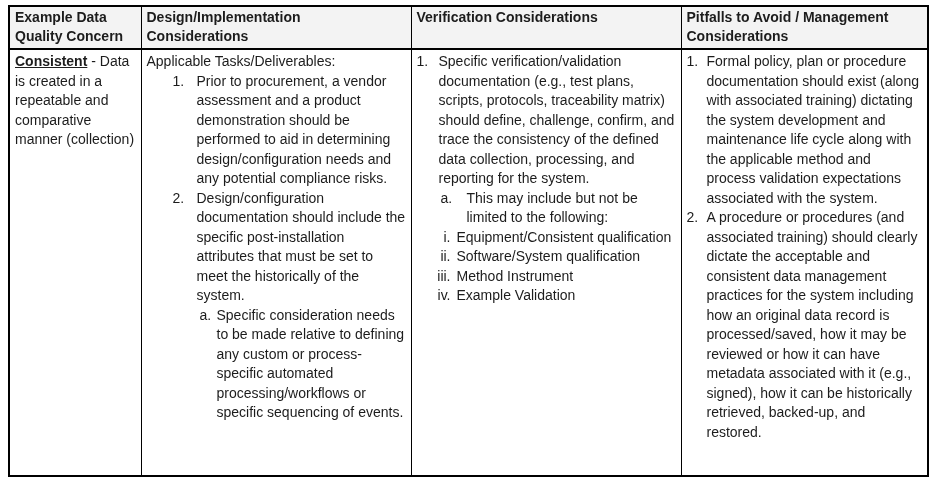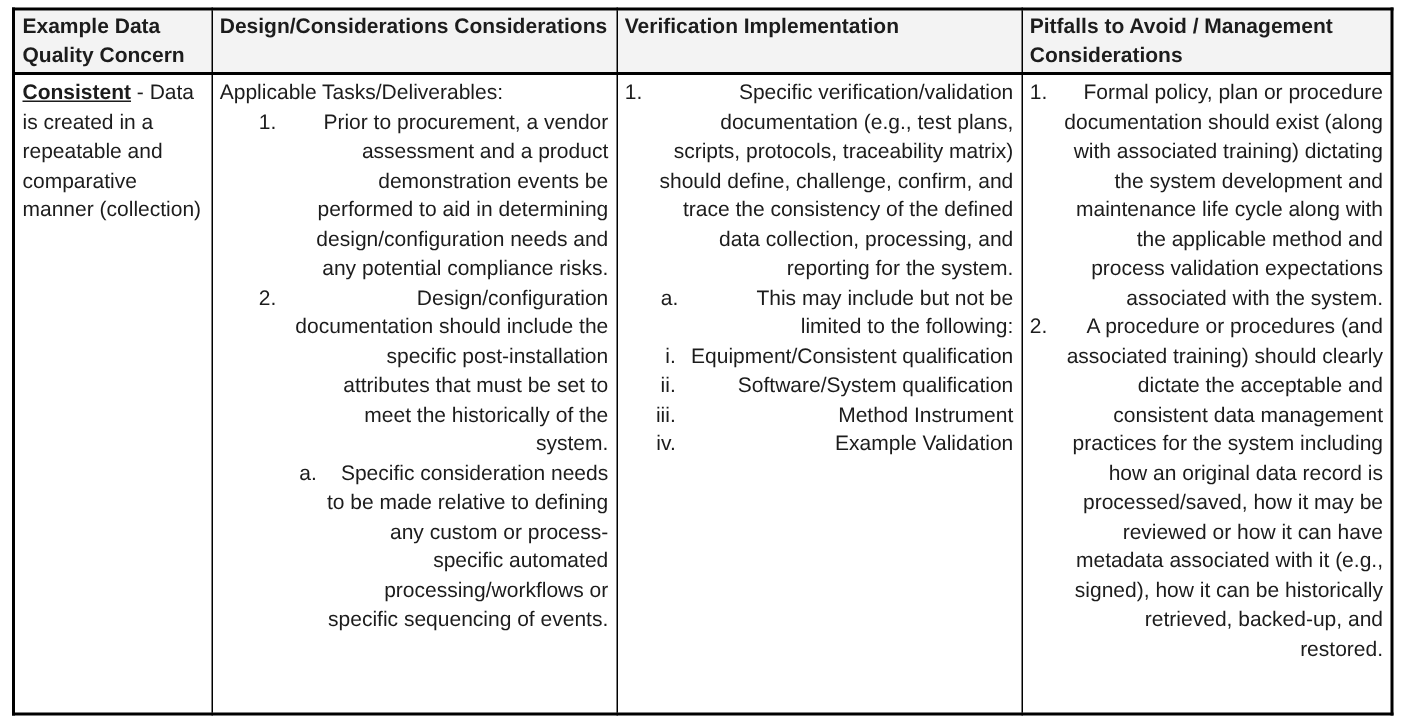--- a/index.html
+++ b/index.html
@@ -54,21 +54,20 @@
     align-items: flex-start;
   }
   .num {
     flex: none;
     box-sizing: border-box;
     white-space: nowrap;
   }
   .txt {
     flex: 1 1 auto;
     min-width: 0;
-    text-align: right;
   }
 
   
   .d-l1 { margin-left: 26px; }
   .d-l1 > .num { width: 24px; }
   .d-l2 { margin-left: 53px; }
   .d-l2 > .num { width: 17px; }
 
   
   .v-l1 > .num { width: 22px; }
@@ -86,37 +85,37 @@
   <table class="grid">
     <colgroup>
       <col style="width:132px">
       <col style="width:270px">
       <col style="width:270px">
       <col>
     </colgroup>
     <thead>
       <tr>
         <th>Example Data Quality Concern</th>
-        <th>Design/Considerations Considerations</th>
-        <th>Verification Implementation</th>
+        <th>Design/Implementation Considerations</th>
+        <th>Verification Considerations</th>
         <th>Pitfalls to Avoid / Management Considerations</th>
       </tr>
     </thead>
     <tbody>
       <tr>
 
         <td>
           <p class="intro"><span class="term">Consistent</span><span> - Data is created in a repeatable and comparative manner (collection)</span></p>
         </td>
 
         <td>
           <p class="intro">Applicable Tasks/Deliverables:</p>
           <div class="li d-l1">
             <span class="num">1.</span>
-            <span class="txt">Prior to procurement, a vendor assessment and a product demonstration events be performed to aid in determining design/configuration needs and any potential compliance risks.</span>
+            <span class="txt">Prior to procurement, a vendor assessment and a product demonstration should be performed to aid in determining design/configuration needs and any potential compliance risks.</span>
           </div>
           <div class="li d-l1">
             <span class="num">2.</span>
             <span class="txt">Design/configuration documentation should include the specific post-installation attributes that must be set to meet the historically of the system.</span>
           </div>
           <div class="li d-l2">
             <span class="num">a.</span>
             <span class="txt">Specific consideration needs to be made relative to defining any custom or process-specific automated processing/workflows or specific sequencing of events.</span>
           </div>
         </td>

